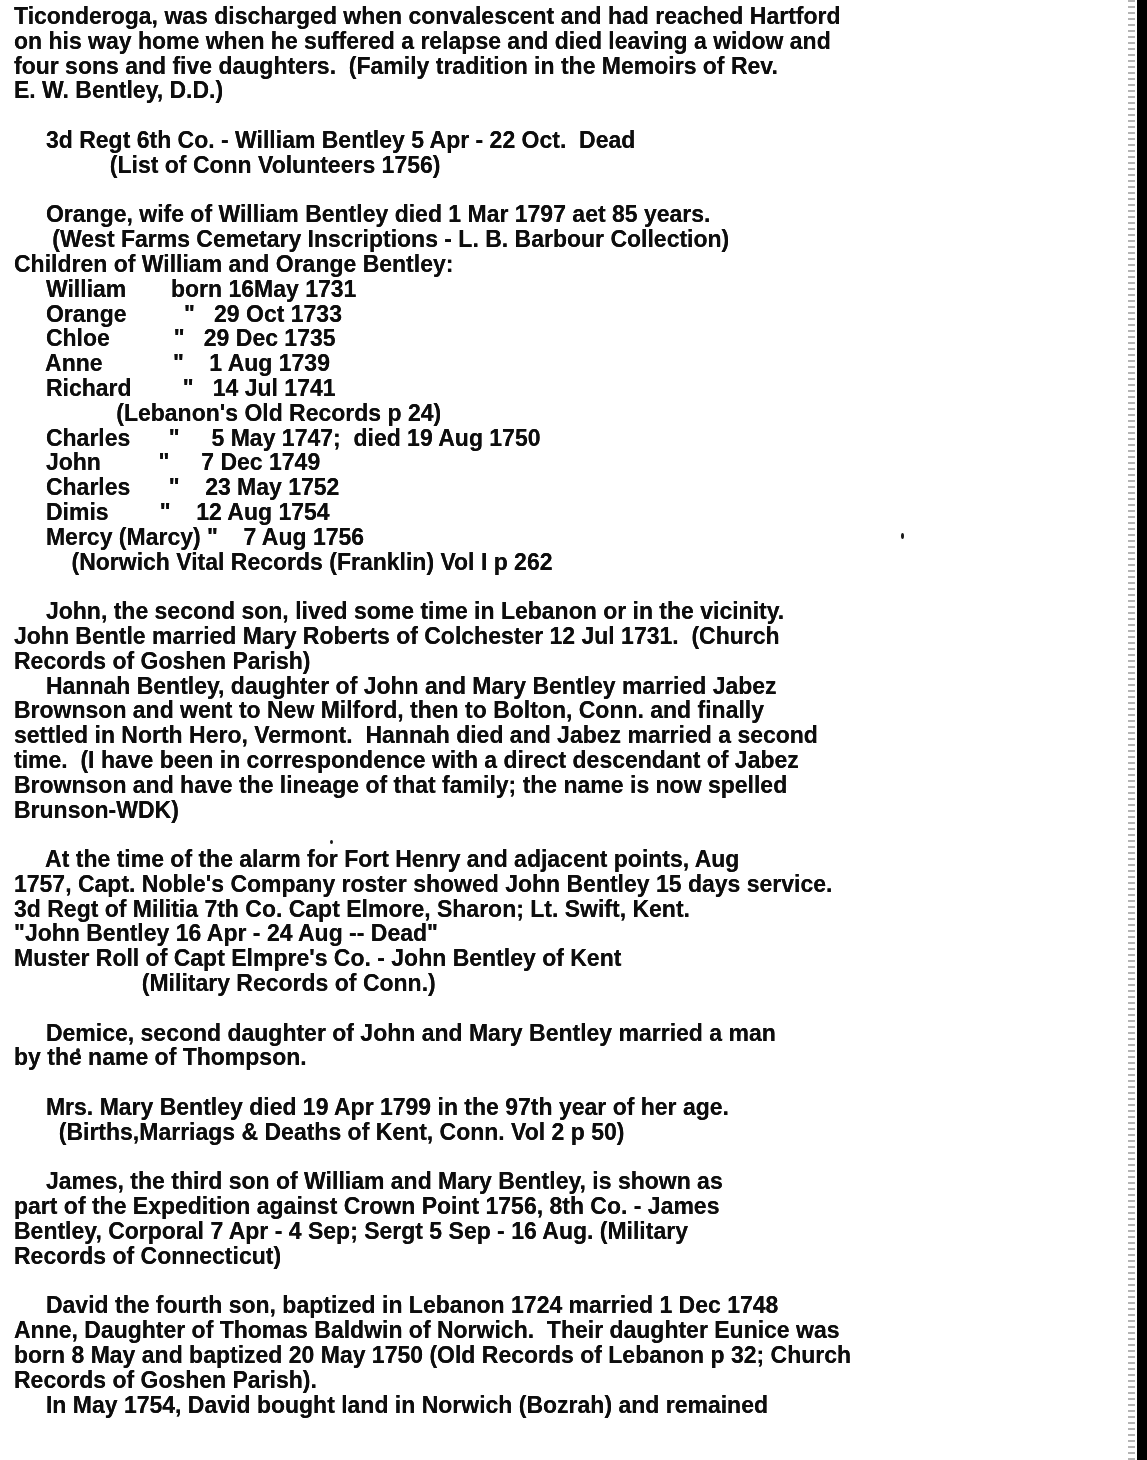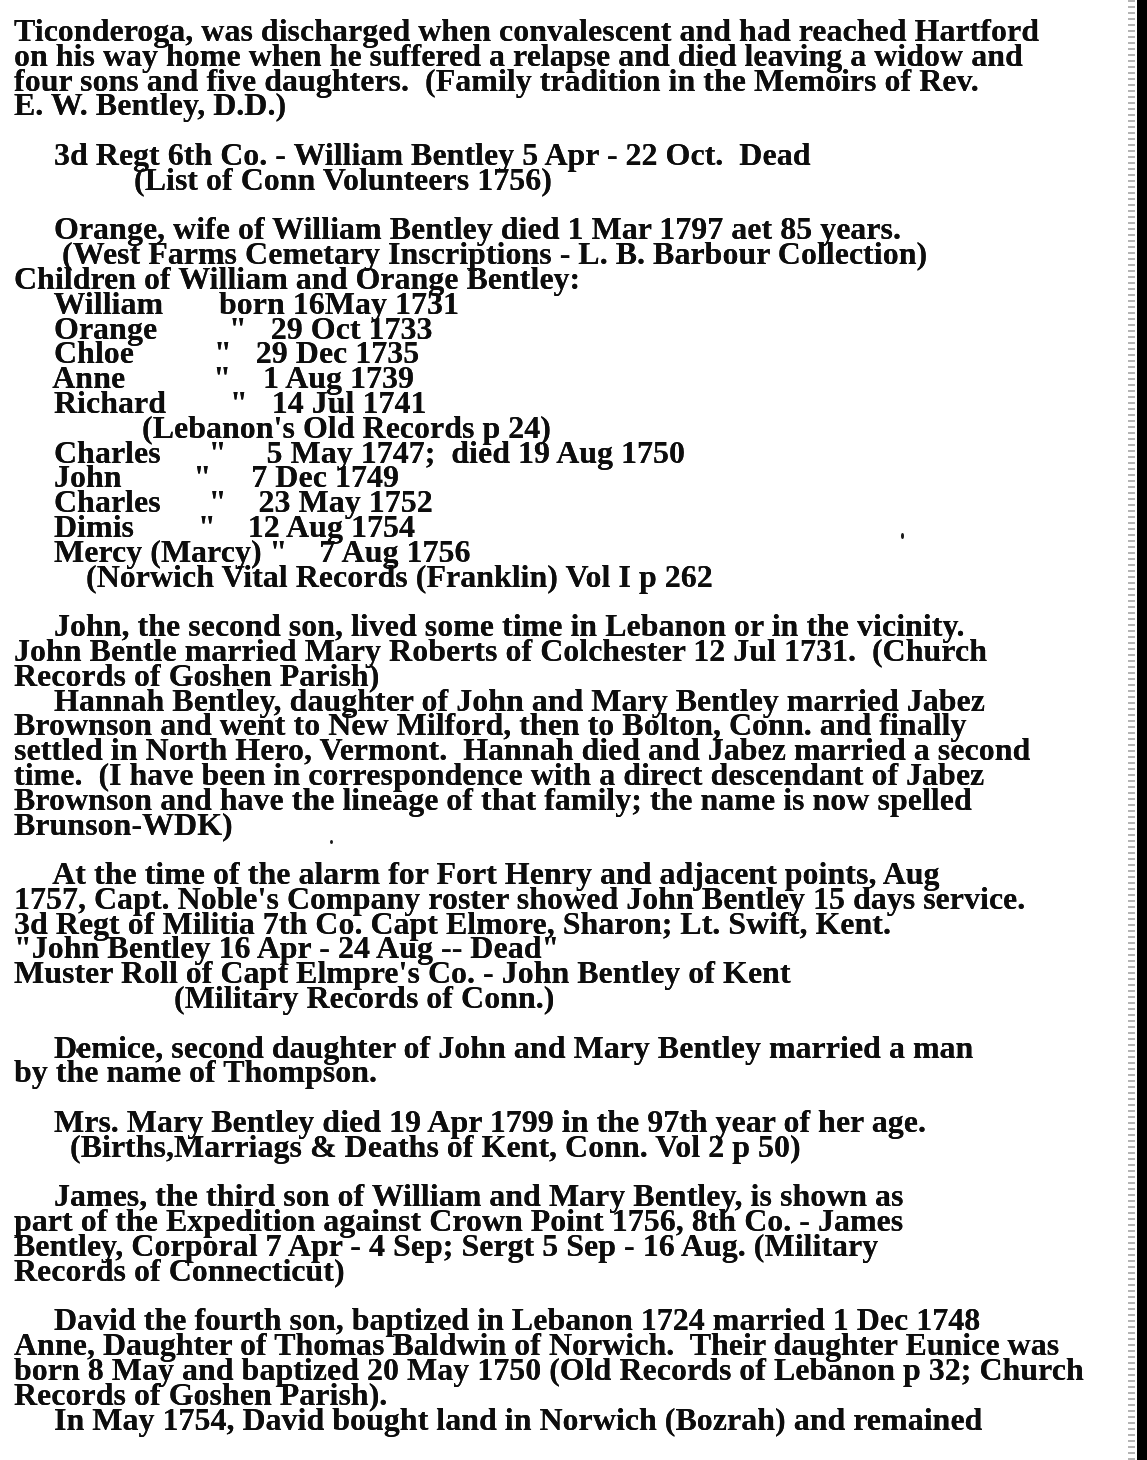--- a/index.html
+++ b/index.html
@@ -9,24 +9,24 @@
   }
   .page {
     position: relative;
     width: 1147px;
     height: 1460px;
     background: #ffffff;
     overflow: hidden;
   }
   .doc-text {
     position: absolute;
-    top: 18px;
+    top: 4px;
     left: 14px;
-    font-family: Liberation Serif, serif;
-    font-size: 32px;
+    font-family: Liberation Sans, sans-serif;
+    font-size: 23px;
     font-weight: 700;
     line-height: 24.8px;
     color: #0d0d0d;
     white-space: pre;
     text-shadow: 0 0 0.6px rgba(0,0,0,0.85);
   }
   .line {
     height: 24.8px;
   }
   .scan-edge {

